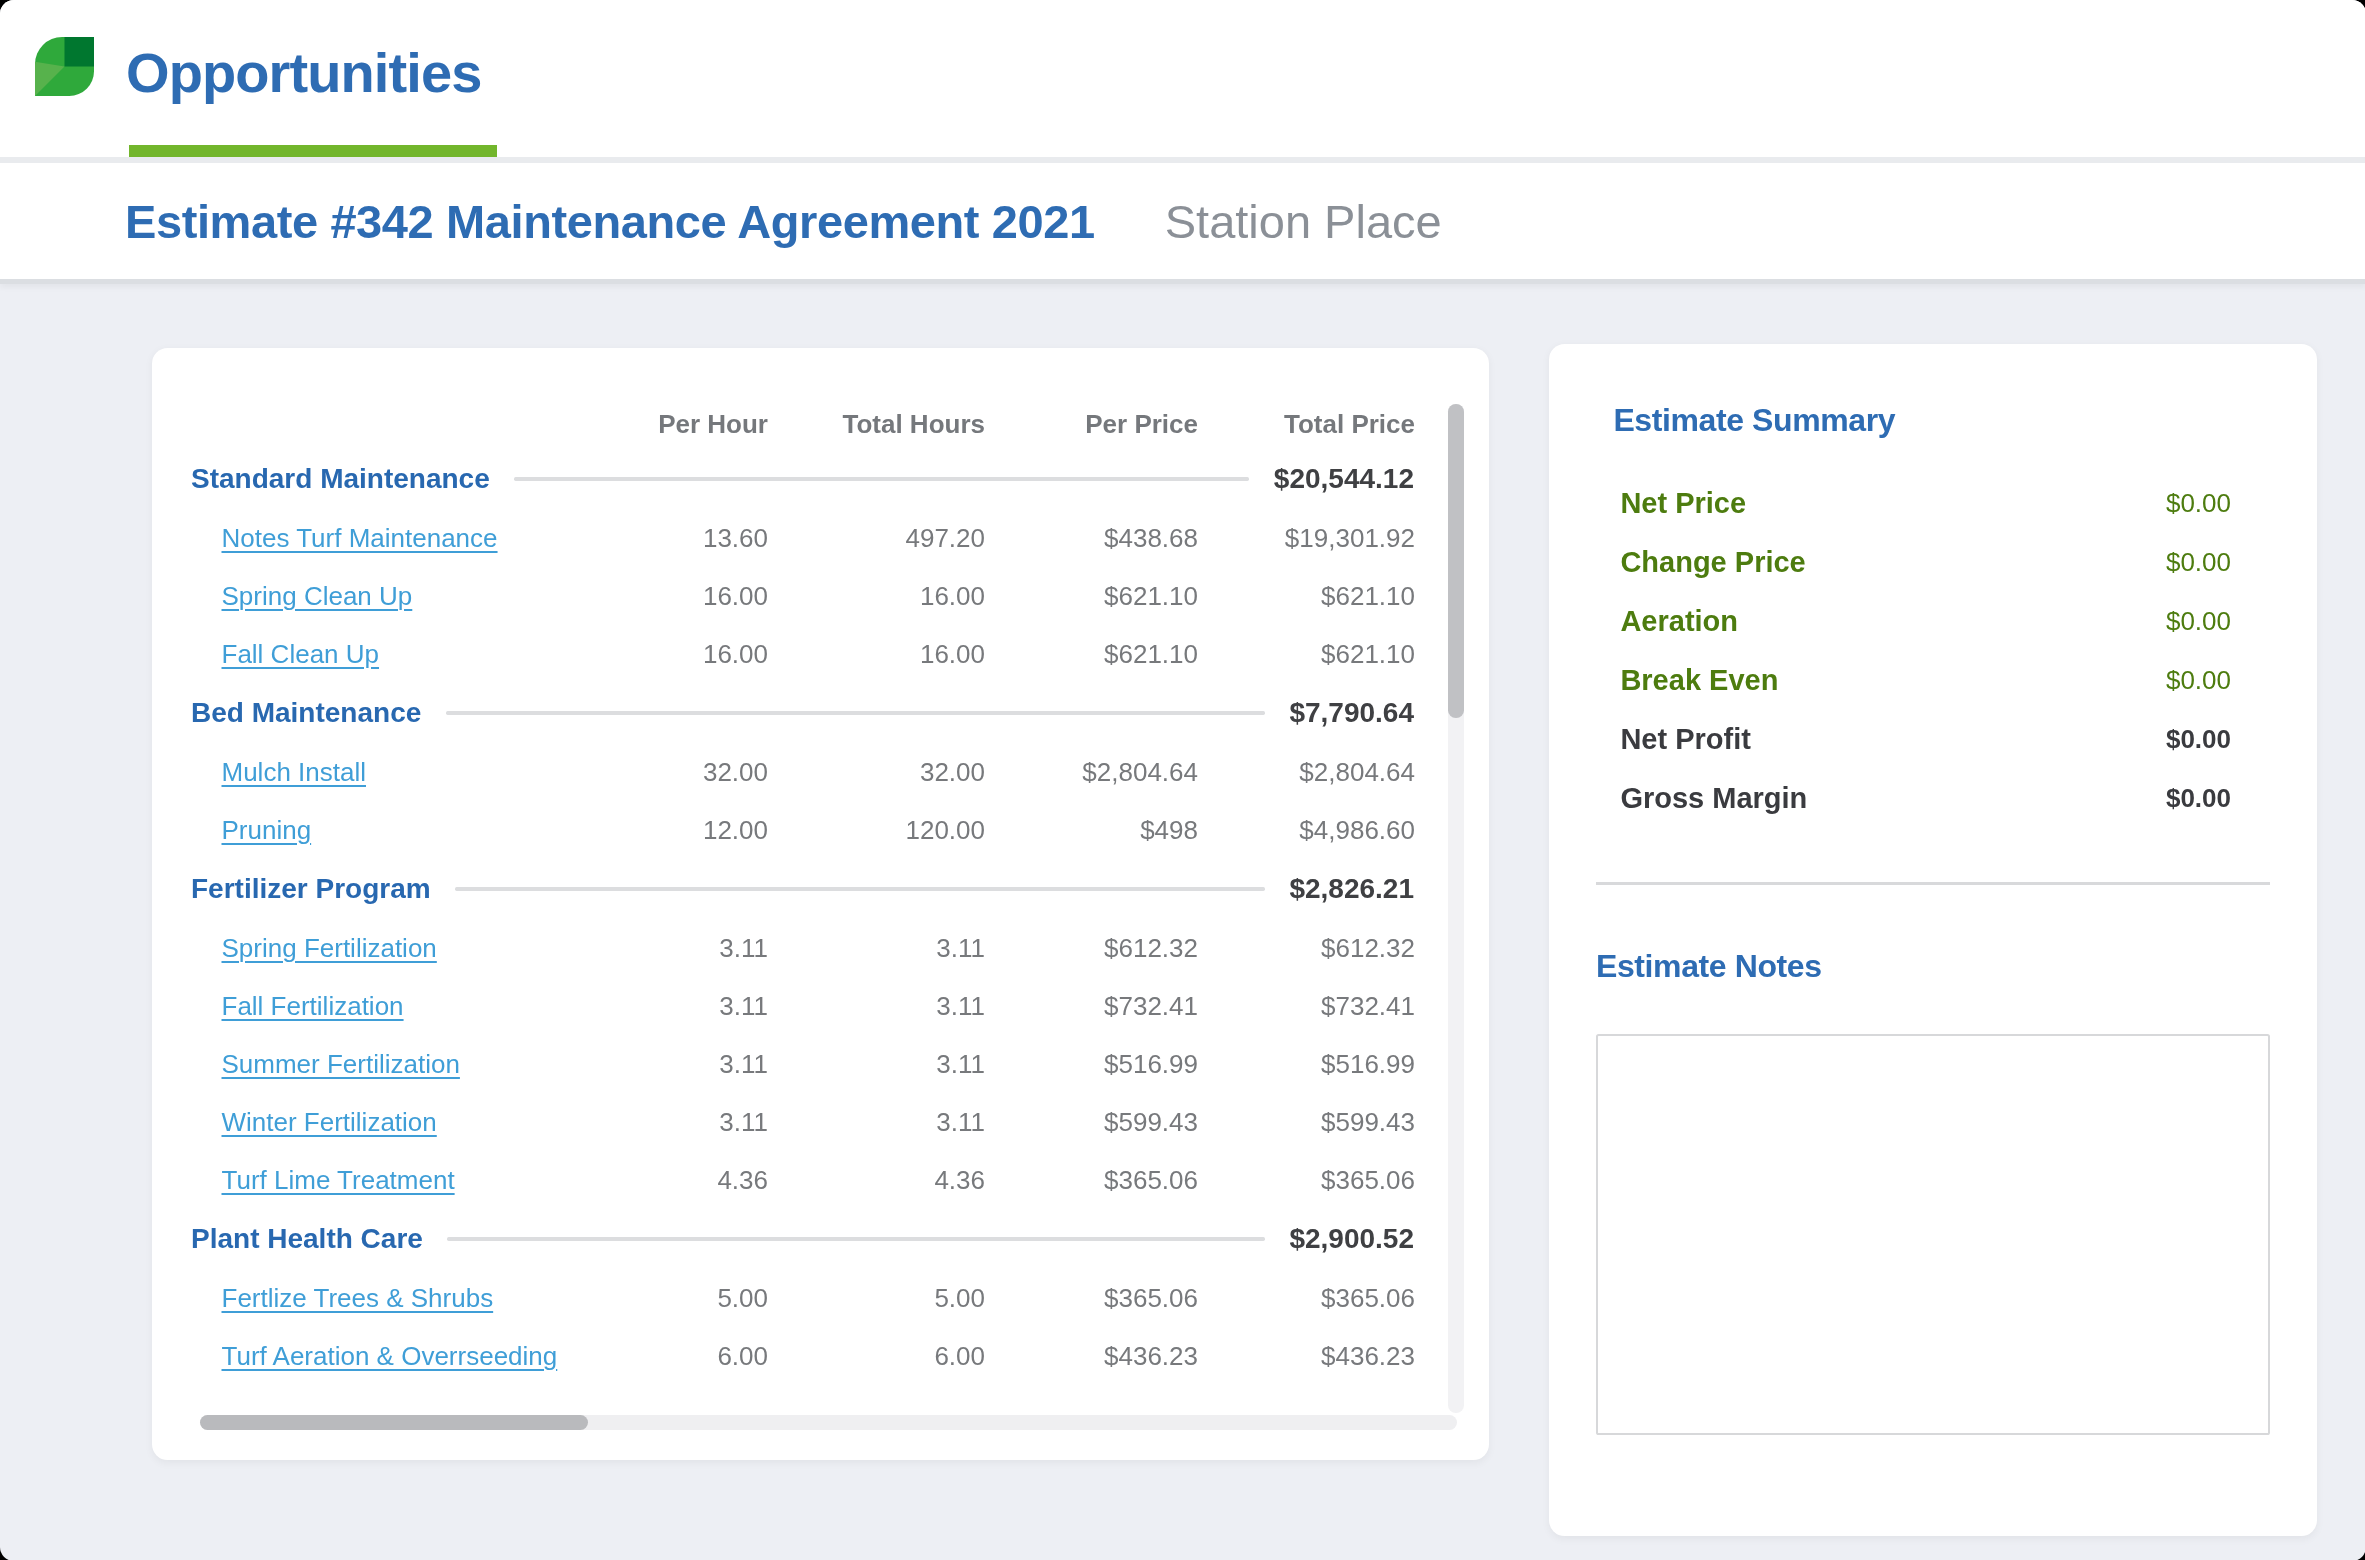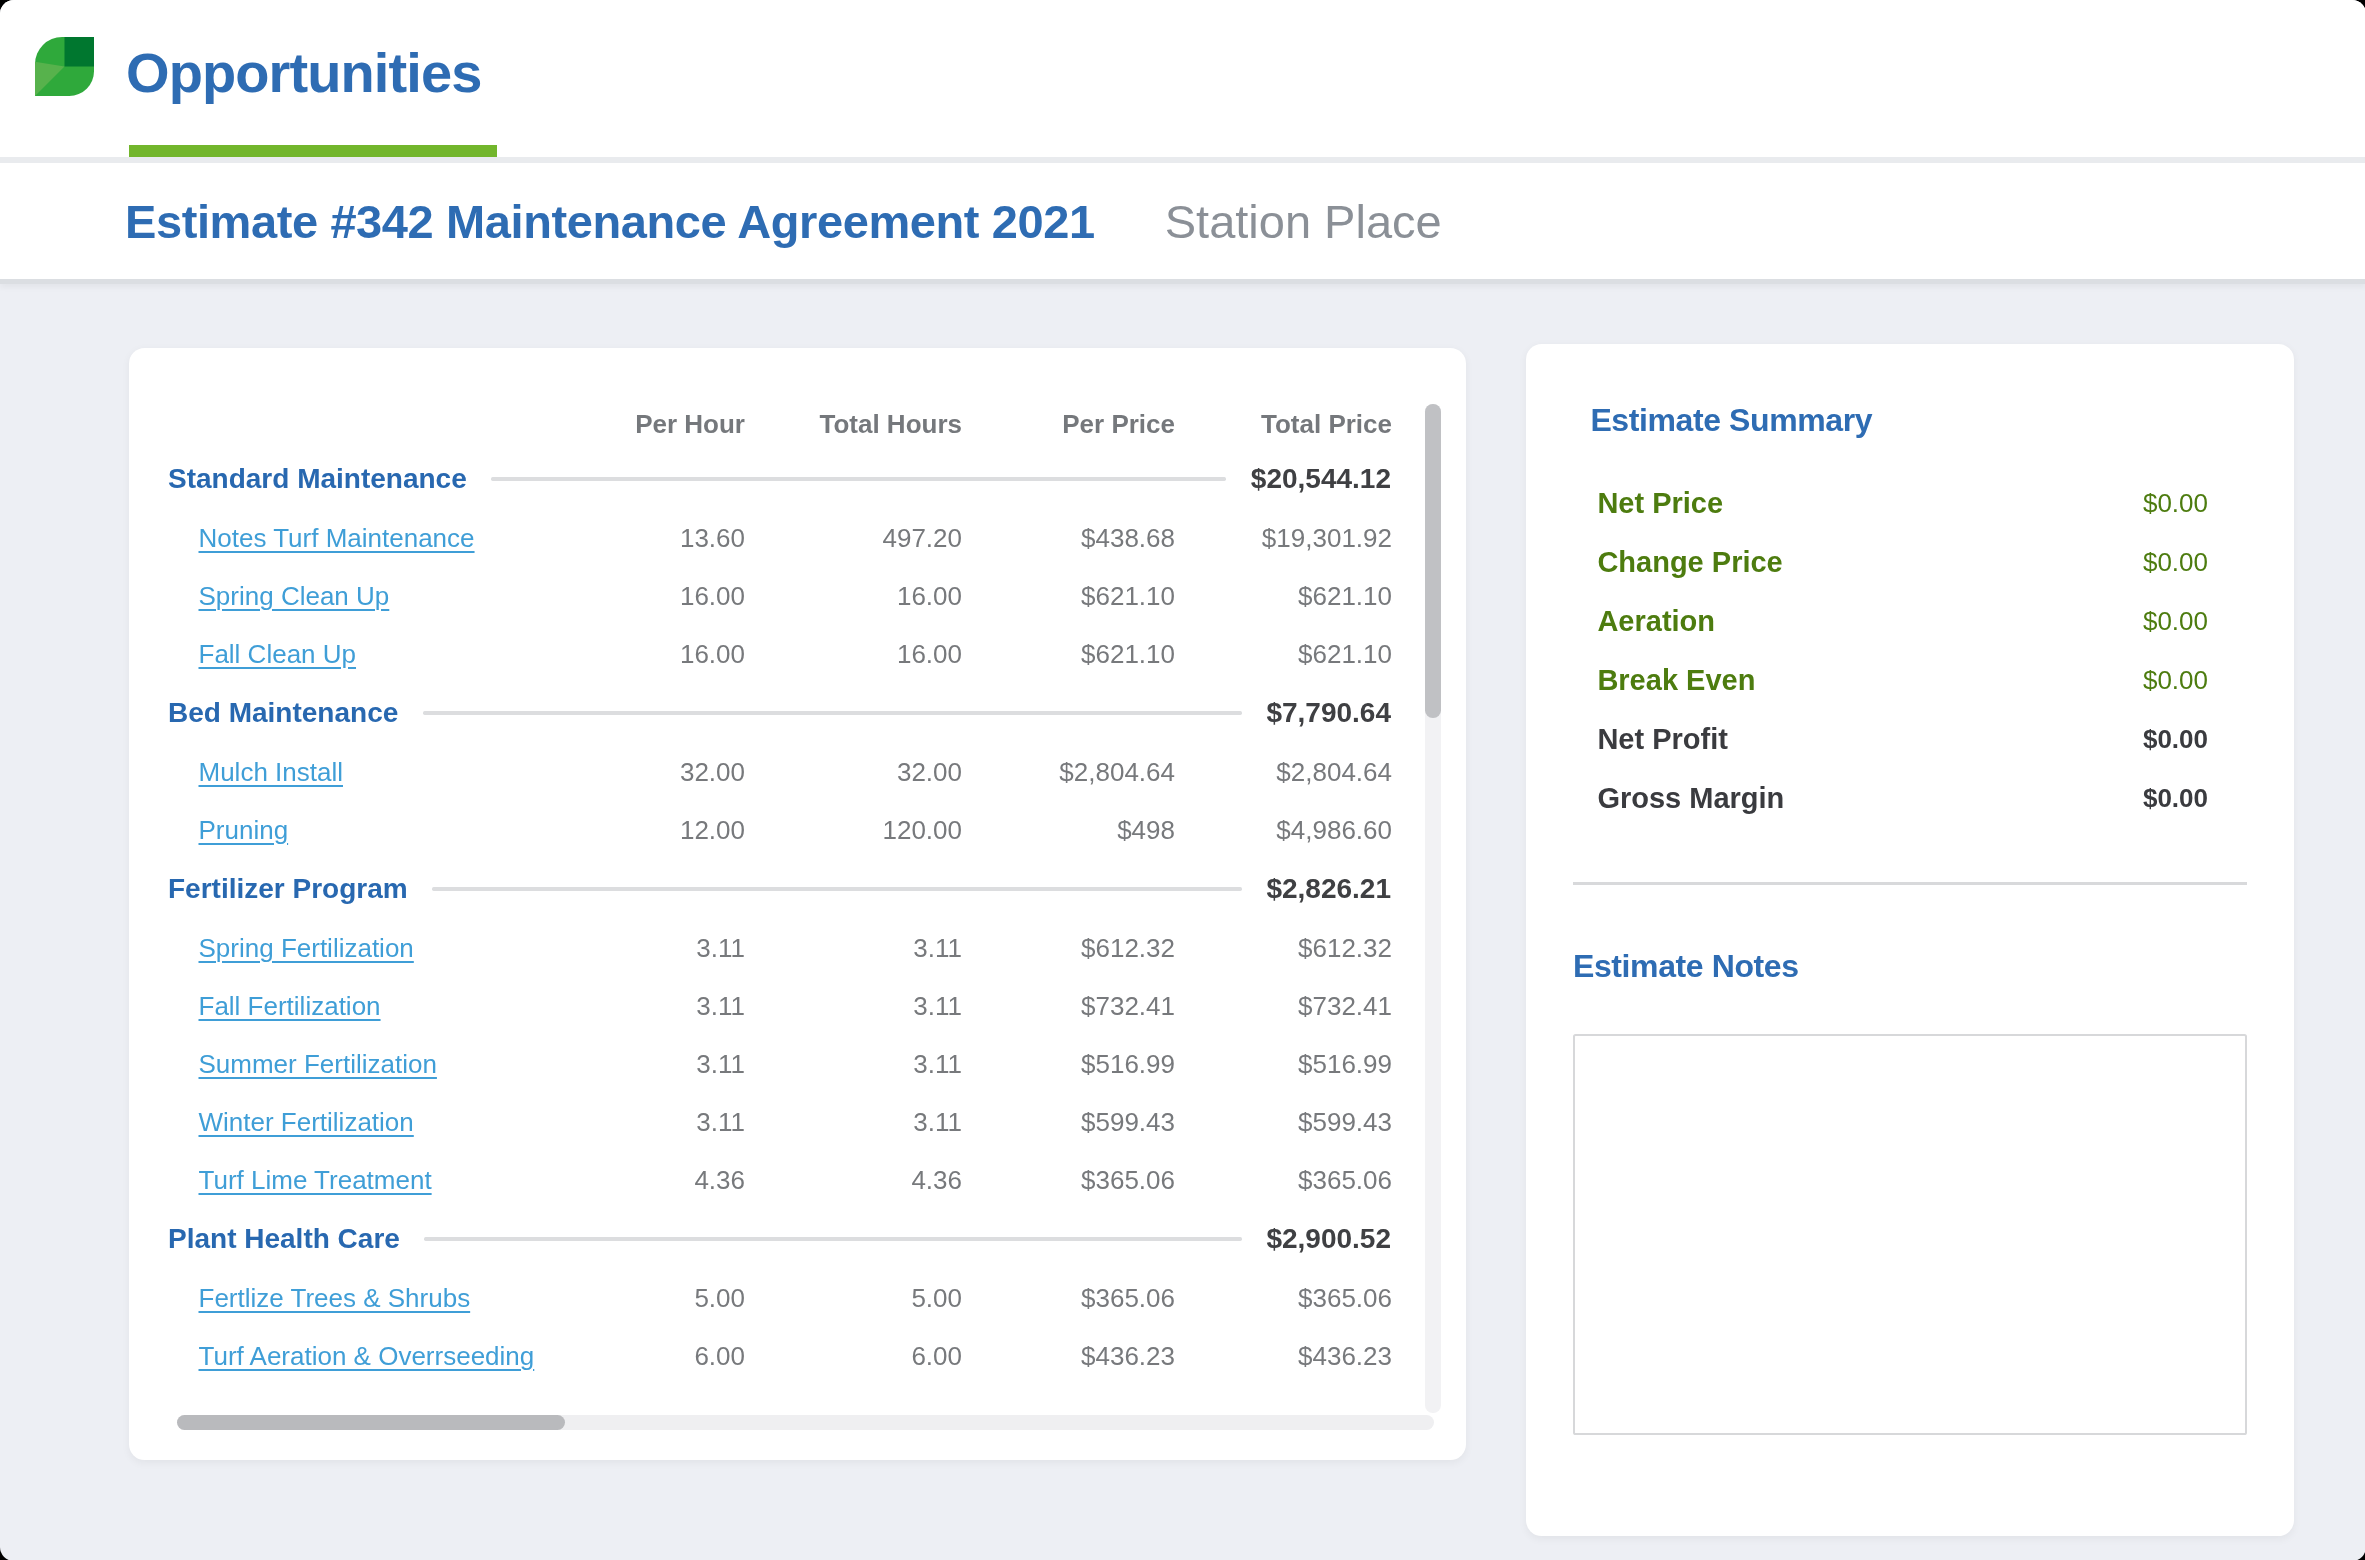--- a/index.html
+++ b/index.html
@@ -11,21 +11,21 @@
   .logo{position:absolute; left:35px; top:37px; width:59px; height:59px;}
   .app-title{position:absolute; left:126px; top:40px; font-size:56px; font-weight:700; color:#2e6cb3; letter-spacing:-0.9px;}
   .tab-underline{position:absolute; left:129px; bottom:0px; width:368px; height:12.2px; background:#72b62c;}
 
   
   .subheader{position:relative; background:#fff; height:116px; border-bottom:5.2px solid #dbdee2; box-shadow:0 3.5px 5.2px rgba(0,0,0,.04); display:flex; align-items:center; padding-left:125px;}
   .estimate-title{font-size:47px; font-weight:700; color:#2e6cb3; letter-spacing:-0.4px;}
   .client-name{font-size:47px; font-weight:400; color:#8b9097; margin-left:70px;}
 
   
-  .page{position:relative; height:1276px;}
+  .page{position:relative; height:1276px;margin-left:23px;}
   .card{position:absolute; background:#fff; border-radius:15.7px; box-shadow:0 2.6px 8.7px rgba(0,0,0,.05);}
   .card.main{left:129px; top:64px; width:1337px; height:1112px;}
   .card.side{left:1526px; top:60px; width:768px; height:1192px;}
 
   
   .tablewrap{position:absolute; left:39px; top:52px; width:1223px;}
   .thead{display:flex; height:49px; align-items:center;}
   .trow{display:flex; height:58px; align-items:center;}
   .srow{display:flex; height:60px; align-items:center;}
   .c0{width:407px; flex:0 0 407px; overflow:hidden;}

